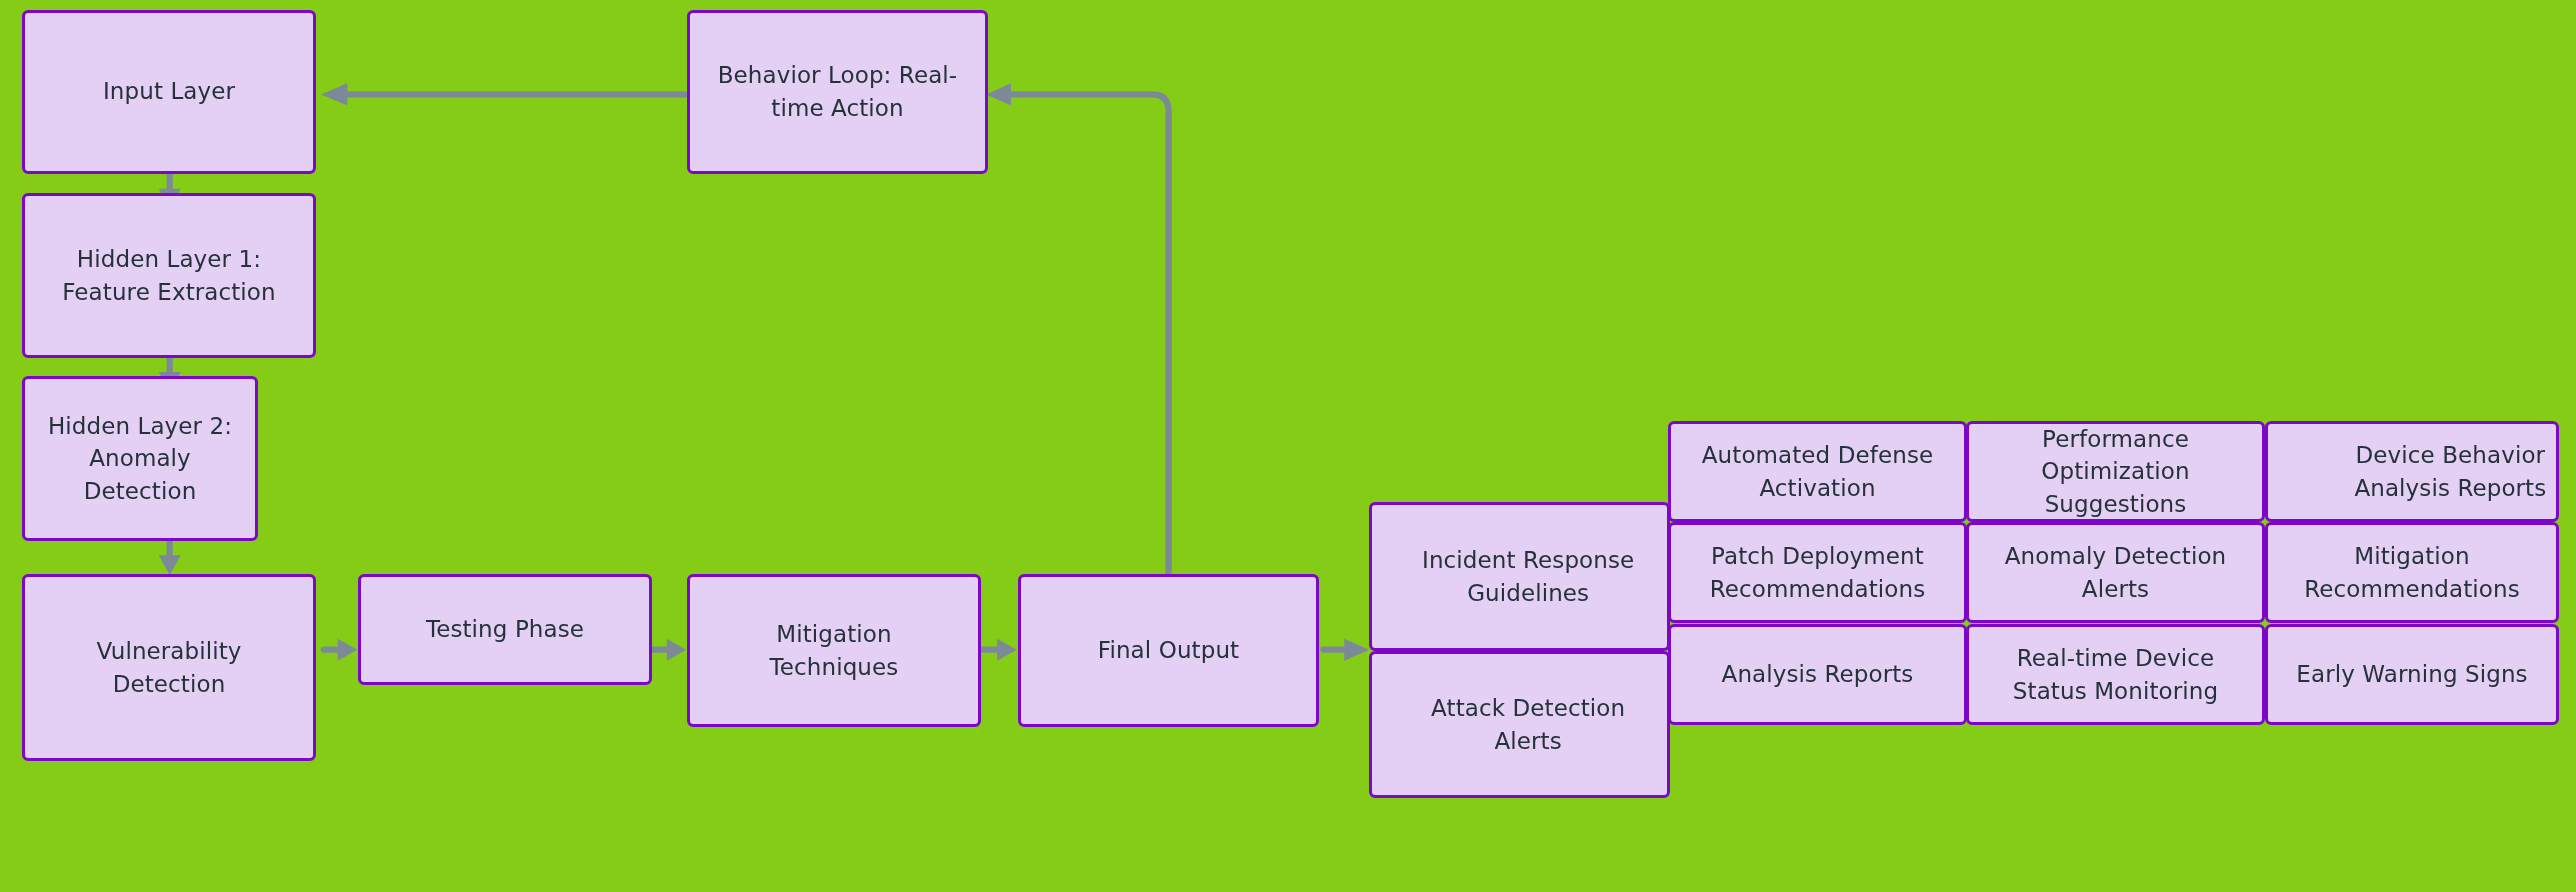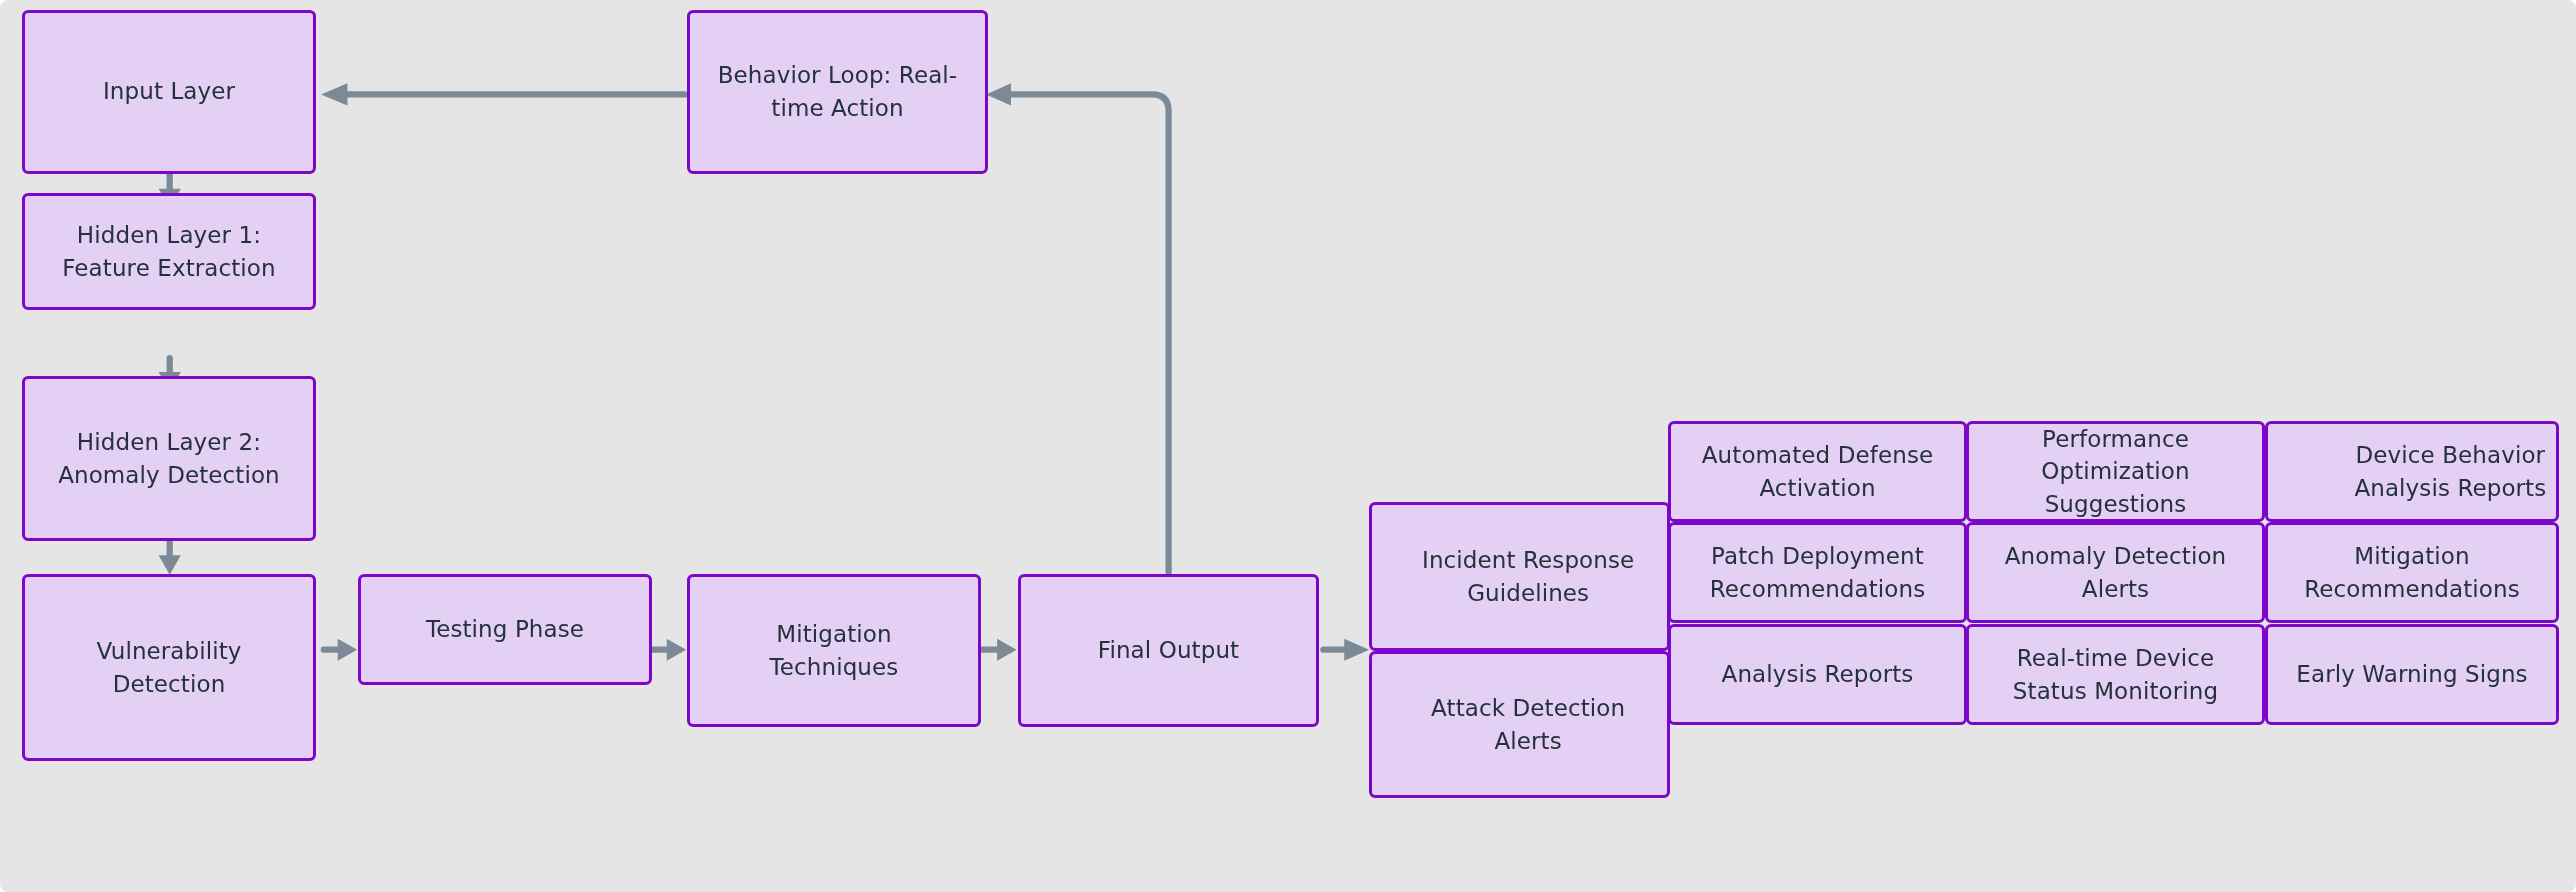--- a/index.html
+++ b/index.html
@@ -8,23 +8,22 @@
     padding: 0;
     background: #ffffff;
   }
   body {
     font-family: "DejaVu Sans", "Liberation Sans", sans-serif;
   }
   #canvas {
     position: relative;
     width: 2576px;
     height: 892px;
-    background: #e5e5e5;
+    background: #84cc16;
     overflow: hidden;
-    border-radius: 8px;
   }
   .node {
     position: absolute;
     box-sizing: border-box;
     background: #e3d0f4;
     border: 3.5px solid #7c07c8;
     border-radius: 6.2px;
     display: flex;
     align-items: center;
     justify-content: center;
@@ -119,26 +118,26 @@
     <g>
       <path class="edge-path" d="M 986,136 L 496,136"></path>
       <polygon class="edge-head" points="500,120 500,152 462,136"></polygon>
     </g>
   </svg>
 
   <div class="node" style="left:22px; top:9.7px; width:294px; height:164px;">
     <span class="lbl">Input Layer</span>
   </div>
 
-  <div class="node" style="left:22px; top:193px; width:294px; height:117px;">
+  <div class="node" style="left:22px; top:193px; width:294px; height:165px;">
     <span class="lbl">Hidden Layer 1:
 Feature Extraction</span>
   </div>
 
-  <div class="node" style="left:22px; top:376px; width:294px; height:165px;">
+  <div class="node" style="left:22px; top:376px; width:236px; height:165px;">
     <span class="lbl">Hidden Layer 2:
 Anomaly Detection</span>
   </div>
 
   <div class="node" style="left:22px; top:574px; width:294px; height:187px;">
     <span class="lbl">Vulnerability
 Detection</span>
   </div>
 
   <div class="node" style="left:358px; top:574px; width:294px; height:111px;">

